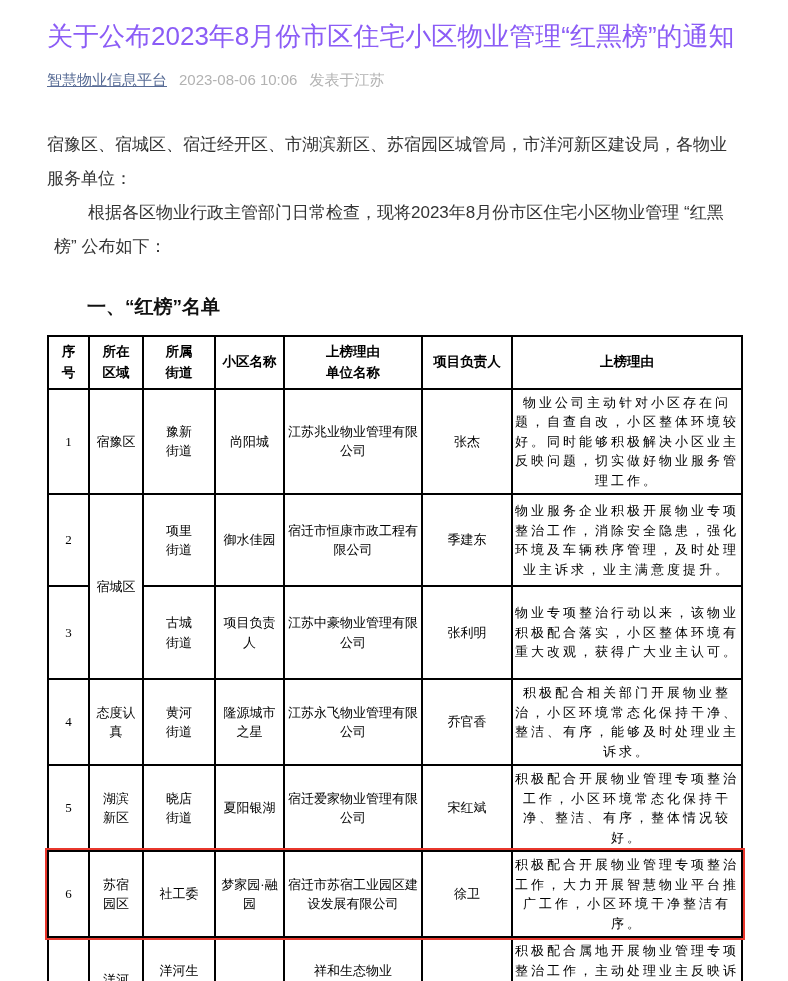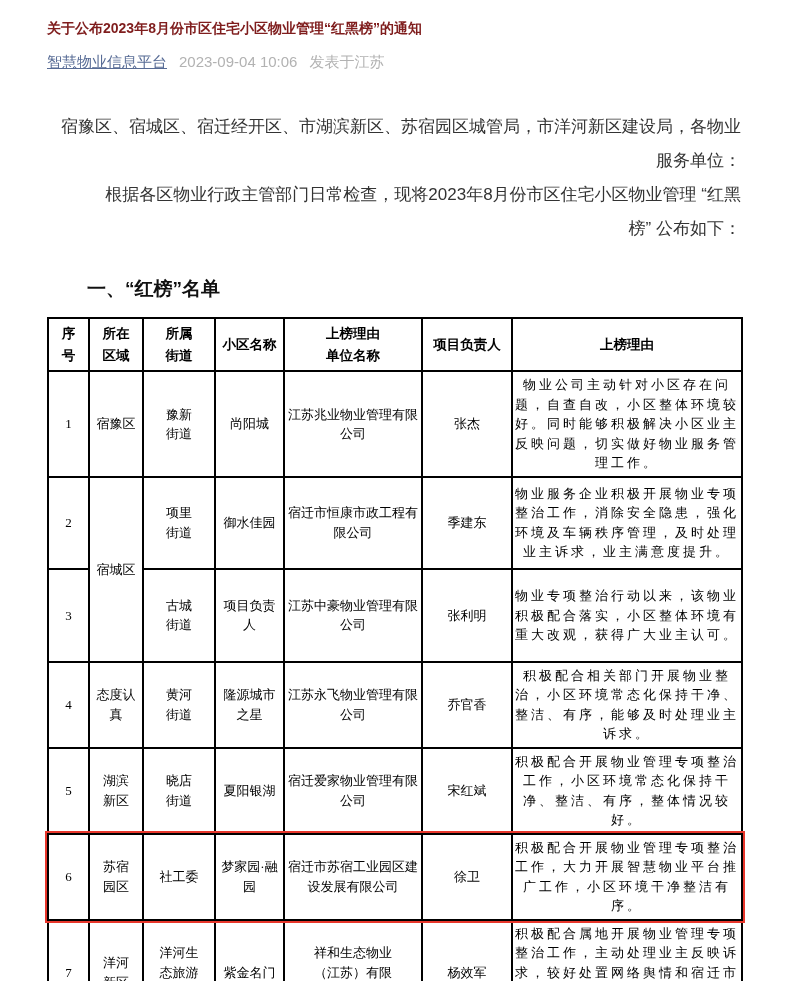--- a/index.html
+++ b/index.html
@@ -7,27 +7,27 @@
     --meta-gray:#b2b2b2;
     --text-dark:#333333;
     --highlight-red:#e8372c;
     --border-black:#000000;
   }
   *{box-sizing:border-box;}
   html,body{margin:0;padding:0;background:#ffffff;}
   body{font-family:"Liberation Sans","DejaVu Sans",sans-serif;color:var(--text-dark);}
   .page{width:788px;min-height:981px;margin:0 auto;padding:18px 47px 8px 47px;background:#fff;}
   .article-title{
-    font-size:14px;line-height:1.45;font-weight:bold;color:#7f1d1d;
+    font-size:26px;line-height:1.45;font-weight:normal;color:#8b5cf6;
     margin:0 0 13px 0;
   }
   .byline{font-size:15px;line-height:21px;margin:0 0 38px 0;white-space:nowrap;}
   .byline .account{color:var(--link-blue);margin-right:12px;cursor:pointer;text-decoration:underline;}
   .byline .meta{color:var(--meta-gray);margin-right:12px;}
-  .body-text{font-size:17px;line-height:2.0;color:var(--text-dark);margin:0;text-align:right;}
+  .body-text{font-size:17px;line-height:2.0;color:var(--text-dark);margin:0;}
   .body-text.indent{text-indent:2em;margin-left:7px;}
   .section-heading{
     font-size:19px;font-weight:bold;color:#111;
     margin:30px 0 15px 40px;
   }
   table.red-list{
     width:100%;border-collapse:collapse;table-layout:fixed;
     font-family:"Liberation Serif","DejaVu Serif",serif;
     color:#000;
   }
@@ -50,21 +50,21 @@
   tr.highlighted{outline:2px solid var(--highlight-red);outline-offset:1px;}
 </style>
 </head>
 <body>
 
 <div class="page">
 
   <h1 class="article-title">关于公布2023年8月份市区住宅小区物业管理“红黑榜”的通知</h1>
 
   <div class="byline">
-    <span class="account">智慧物业信息平台</span><span class="meta">2023-09-04 10:06</span><span class="meta">发表于江苏</span>
+    <span class="account">智慧物业信息平台</span><span class="meta">2023-08-06 10:06</span><span class="meta">发表于江苏</span>
   </div>
 
   <p class="body-text">宿豫区、宿城区、宿迁经开区、市湖滨新区、苏宿园区城管局，市洋河新区建设局，各物业服务单位：</p>
   <p class="body-text indent">根据各区物业行政主管部门日常检查，现将2023年8月份市区住宅小区物业管理 “红黑榜” 公布如下：</p>
 
   <h2 class="section-heading">一、“红榜”名单</h2>
 
   <table class="red-list">
     <colgroup>
       <col style="width:41px">

